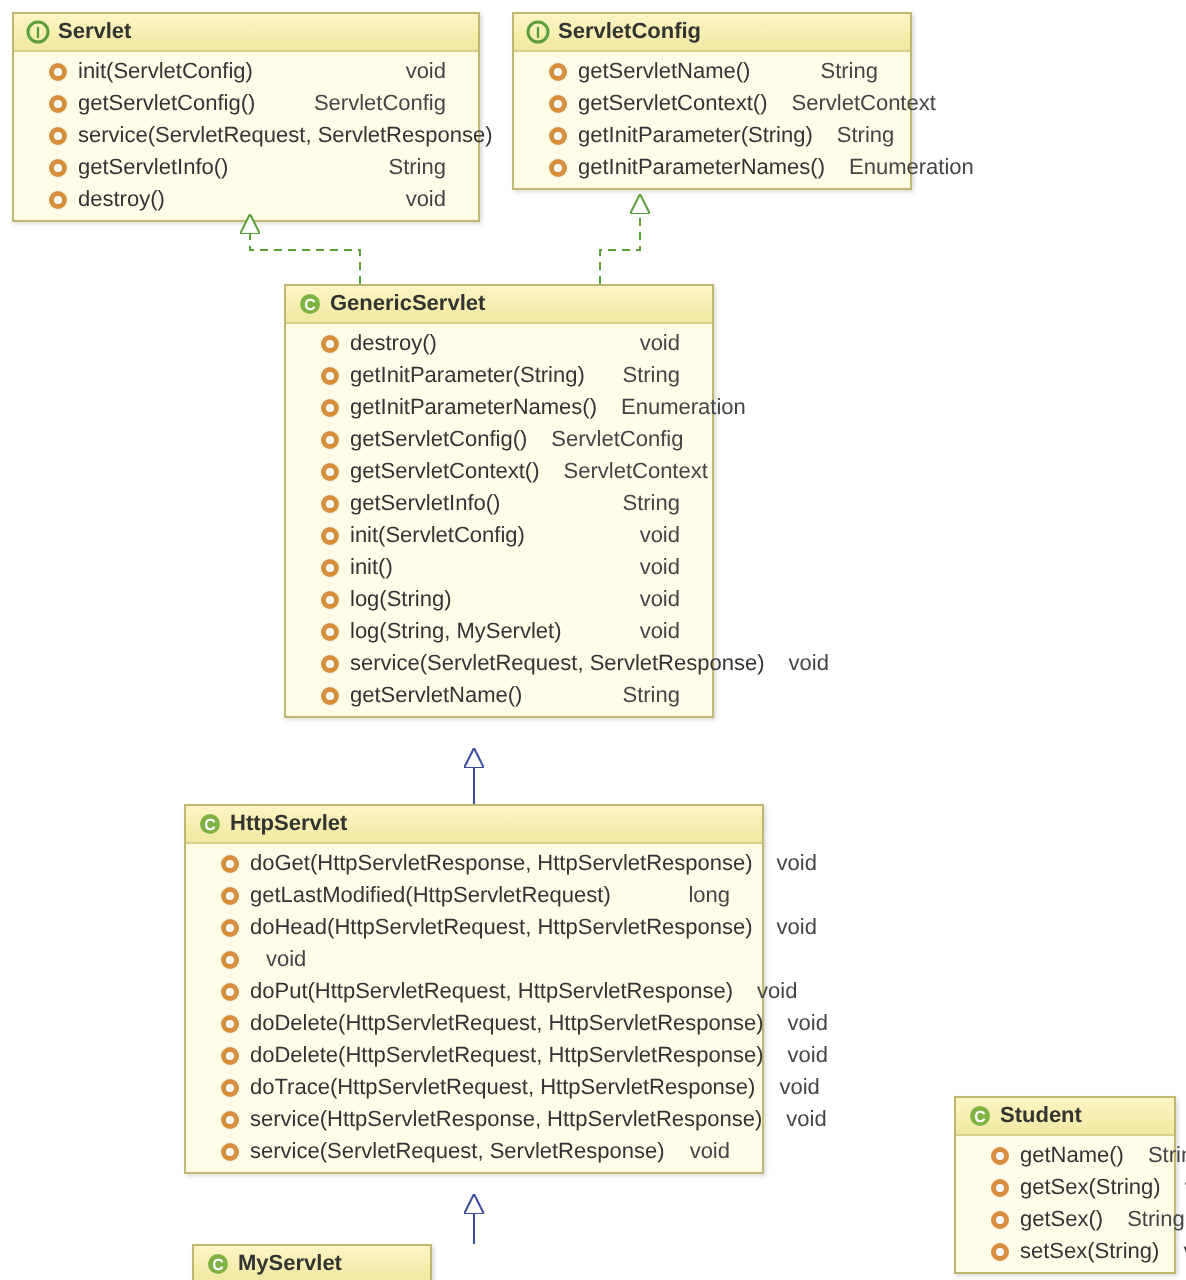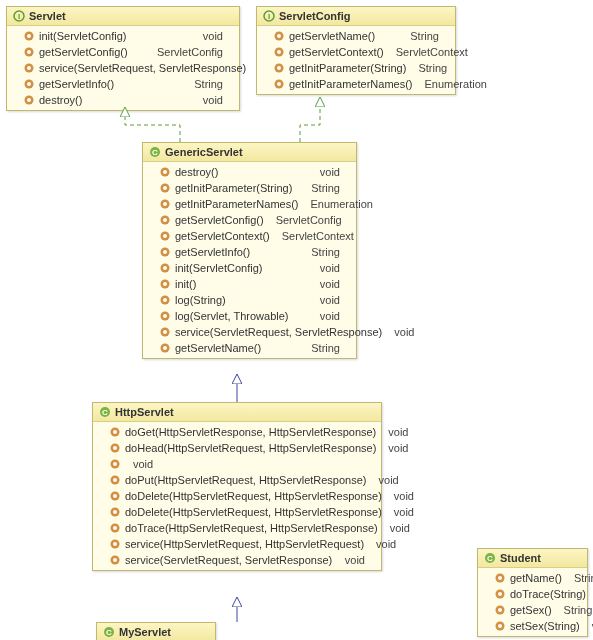--- a/index.html
+++ b/index.html
@@ -191,21 +191,21 @@
           <circle cx="6" cy="6" r="2" fill="#fff"></circle>
         </svg>
         <span class="nm">log(String)</span>
         <span class="rt">void</span>
       </div>
       <div class="row">
         <svg class="ico" viewBox="0 0 12 12">
           <circle cx="6" cy="6" r="4.5" fill="#d68f3f"></circle>
           <circle cx="6" cy="6" r="2" fill="#fff"></circle>
         </svg>
-        <span class="nm">log(Servlet, Throwable)</span>
+        <span class="nm">log(String, MyServlet)</span>
         <span class="rt">void</span>
       </div>
       <div class="row">
         <svg class="ico" viewBox="0 0 12 12">
           <circle cx="6" cy="6" r="4.5" fill="#d68f3f"></circle>
           <circle cx="6" cy="6" r="2" fill="#fff"></circle>
         </svg>
         <span class="nm">service(ServletRequest, ServletResponse)</span>
         <span class="rt">void</span>
       </div>
@@ -235,20 +235,28 @@
           <circle cx="6" cy="6" r="2" fill="#fff"></circle>
         </svg>
         <span class="nm">doGet(HttpServletResponse, HttpServletResponse)</span>
         <span class="rt">void</span>
       </div>
       <div class="row">
         <svg class="ico" viewBox="0 0 12 12">
           <circle cx="6" cy="6" r="4.5" fill="#d68f3f"></circle>
           <circle cx="6" cy="6" r="2" fill="#fff"></circle>
         </svg>
+        <span class="nm">getLastModified(HttpServletRequest)</span>
+        <span class="rt">long</span>
+      </div>
+      <div class="row">
+        <svg class="ico" viewBox="0 0 12 12">
+          <circle cx="6" cy="6" r="4.5" fill="#d68f3f"></circle>
+          <circle cx="6" cy="6" r="2" fill="#fff"></circle>
+        </svg>
         <span class="nm">doHead(HttpServletRequest, HttpServletResponse)</span>
         <span class="rt">void</span>
       </div>
       <div class="row">
         <svg class="ico" viewBox="0 0 12 12">
           <circle cx="6" cy="6" r="4.5" fill="#d68f3f"></circle>
           <circle cx="6" cy="6" r="2" fill="#fff"></circle>
         </svg>
         <span class="rt">void</span>
       </div>
@@ -282,21 +290,21 @@
           <circle cx="6" cy="6" r="2" fill="#fff"></circle>
         </svg>
         <span class="nm">doTrace(HttpServletRequest, HttpServletResponse)</span>
         <span class="rt">void</span>
       </div>
       <div class="row">
         <svg class="ico" viewBox="0 0 12 12">
           <circle cx="6" cy="6" r="4.5" fill="#d68f3f"></circle>
           <circle cx="6" cy="6" r="2" fill="#fff"></circle>
         </svg>
-        <span class="nm">service(HttpServletRequest, HttpServletRequest)</span>
+        <span class="nm">service(HttpServletResponse, HttpServletResponse)</span>
         <span class="rt">void</span>
       </div>
       <div class="row">
         <svg class="ico" viewBox="0 0 12 12">
           <circle cx="6" cy="6" r="4.5" fill="#d68f3f"></circle>
           <circle cx="6" cy="6" r="2" fill="#fff"></circle>
         </svg>
         <span class="nm">service(ServletRequest, ServletResponse)</span>
         <span class="rt">void</span>
       </div>
@@ -318,21 +326,21 @@
           <circle cx="6" cy="6" r="2" fill="#fff"></circle>
         </svg>
         <span class="nm">getName()</span>
         <span class="rt">String</span>
       </div>
       <div class="row">
         <svg class="ico" viewBox="0 0 12 12">
           <circle cx="6" cy="6" r="4.5" fill="#d68f3f"></circle>
           <circle cx="6" cy="6" r="2" fill="#fff"></circle>
         </svg>
-        <span class="nm">doTrace(String)</span>
+        <span class="nm">getSex(String)</span>
         <span class="rt">void</span>
       </div>
       <div class="row">
         <svg class="ico" viewBox="0 0 12 12">
           <circle cx="6" cy="6" r="4.5" fill="#d68f3f"></circle>
           <circle cx="6" cy="6" r="2" fill="#fff"></circle>
         </svg>
         <span class="nm">getSex()</span>
         <span class="rt">String</span>
       </div>

